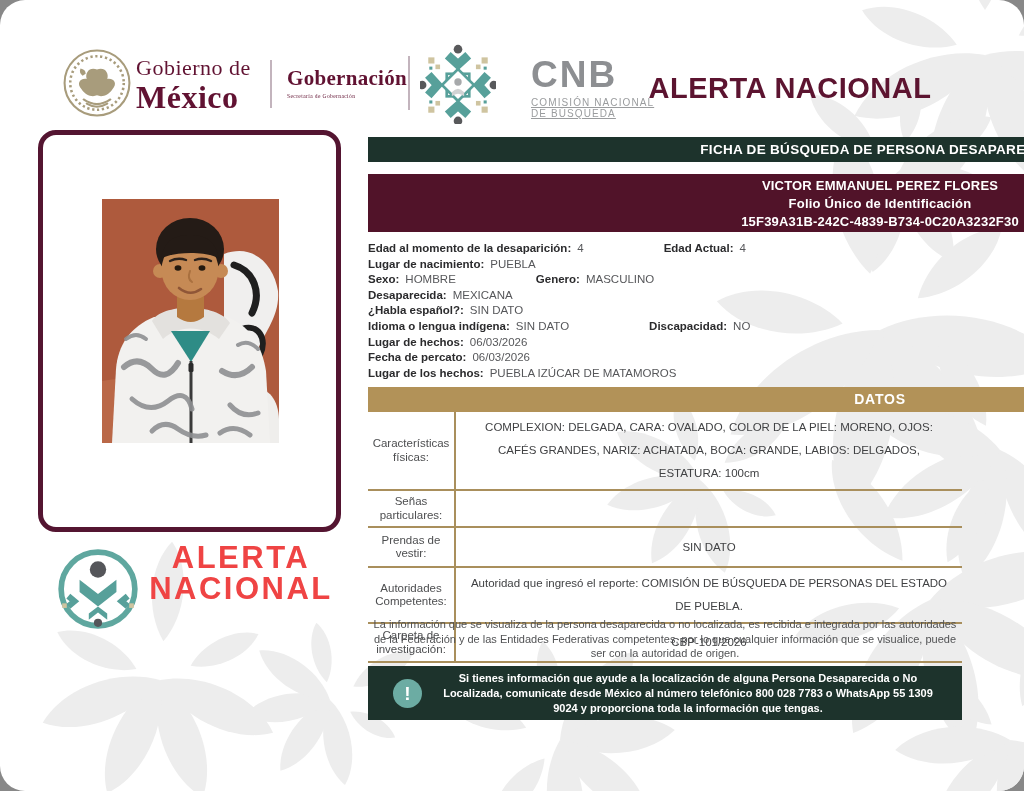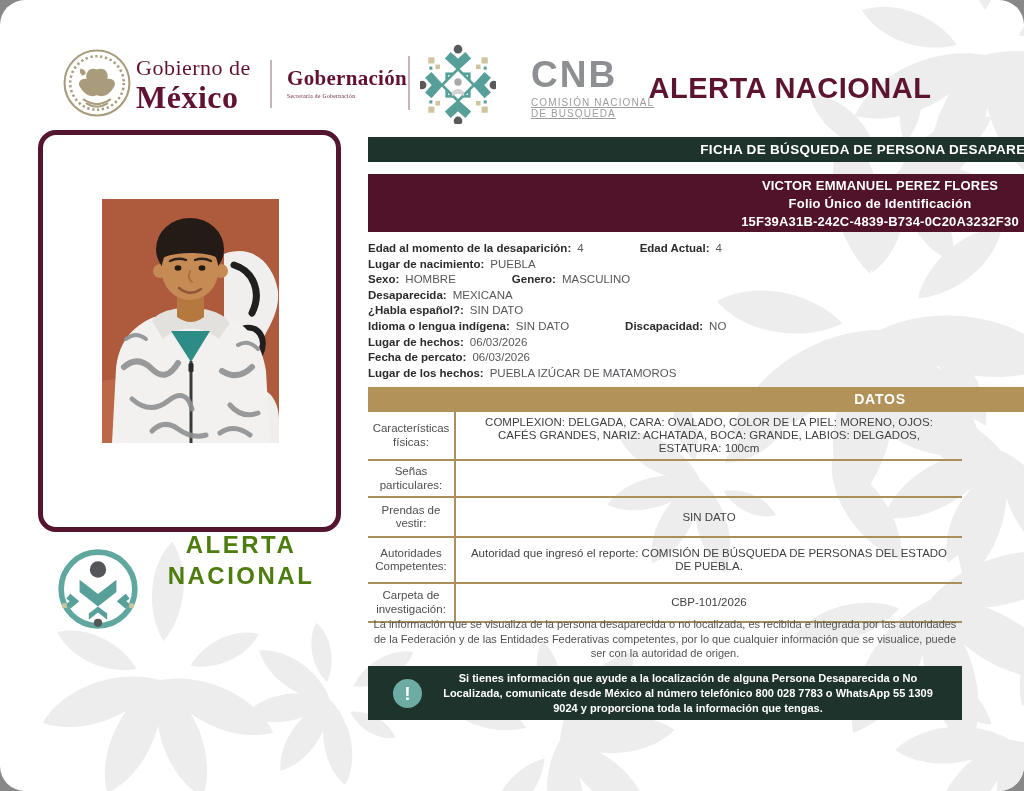--- a/index.html
+++ b/index.html
@@ -25,44 +25,44 @@
   .cnb-acronym { font-size:37px; font-weight:bold; letter-spacing:2px; line-height:1; }
   .cnb-caption { font-size:10px; letter-spacing:1.1px; color:#9a9c9e; margin-top:4px; line-height:11px;text-decoration:underline; }
   .alerta-title { position:absolute; left:618px; top:72px; width:344px; text-align:center;
     color:#5c1430; font-size:29px; font-weight:bold; letter-spacing:0.5px; }
 
   
   .photo-card { position:absolute; left:38px; top:130px; width:303px; height:402px;
     background:#ffffff; border:5px solid #541531; border-radius:18px; }
   .photo { position:absolute; left:59px; top:64px; width:177px; height:244px; }
   .alerta-logo { position:absolute; left:55px; top:546px; }
-  .alerta-logo-text { position:absolute; left:143px; top:529px; width:196px; text-align:center;
-    color:#4d7c0f; font-weight:bold; font-size:24px; letter-spacing:2.5px; line-height:31px; }
+  .alerta-logo-text { position:absolute; left:143px; top:542px; width:196px; text-align:center;
+    color:#ef4444; font-weight:bold; font-size:31px; letter-spacing:2.5px; line-height:31px; }
 
   
   .rcol { position:absolute; left:368px; width:594px; }
   .bar { width:100%; color:#ffffff; font-weight:bold; text-align:center; }
   .ficha-bar { top:137px; height:25px; background:#1d332c; font-size:13.5px;
     line-height:25px; letter-spacing:0.3px; }
   .name-bar { top:174px; height:58px; background:#511329; font-size:13px;
     line-height:18px; padding-top:3px; letter-spacing:0.2px; }
   .fields { top:241px; font-size:11.5px; }
   .field-line { line-height:15.6px; white-space:nowrap; }
   .fl { font-weight:bold; color:#2b2b2d; }
   .fv { color:#56575a; margin-left:6px; }
-  .fl2 { margin-left:16px;padding-left:40px; }
+  .fl2 { margin-left:40px;padding-left:40px; }
   .datos-bar { top:387px; height:25px; background:#b29258; font-size:14px;
     line-height:25px; letter-spacing:0.8px; }
   .dtable { top:412px; }
   .drow { display:flex; border-bottom:2px solid #a98f5c; align-items:stretch; }
   .dlabel { width:88px; flex:0 0 88px; border-right:2px solid #a98f5c;
     display:flex; align-items:center; justify-content:center; text-align:center;
     color:#4d4e50; font-size:11.5px; line-height:13.5px; padding:4px 2px; }
   .dvalue { flex:1; display:flex; align-items:center; justify-content:center; text-align:center;
-    color:#414244; font-size:11.5px; line-height:13px; padding:4px 14px; }
+    color:#414244; font-size:11.5px; line-height:23px; padding:4px 14px; }
   .disclaimer { top:617px; text-align:center; color:#515254; font-size:11px; line-height:14.6px; }
   .footer-box { top:666px; height:54px; background:#1d332c; display:flex; align-items:center; }
   .alert-circle { width:29px; height:29px; border-radius:50%; background:#6caca3;
     color:#ffffff; font-weight:bold; font-size:19px; line-height:29px; text-align:center;
     margin-left:25px; flex:0 0 29px; }
   .footer-text { flex:1; color:#ffffff; font-weight:bold; font-size:11px;
     line-height:15px; text-align:center; padding:0 22px 0 14px; }
 </style>
 </head>
 <body>

